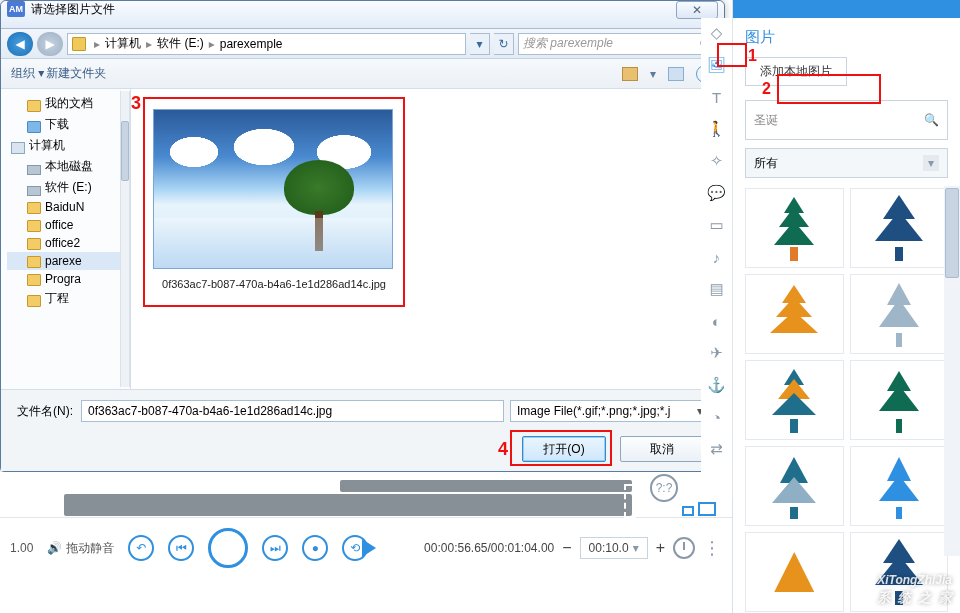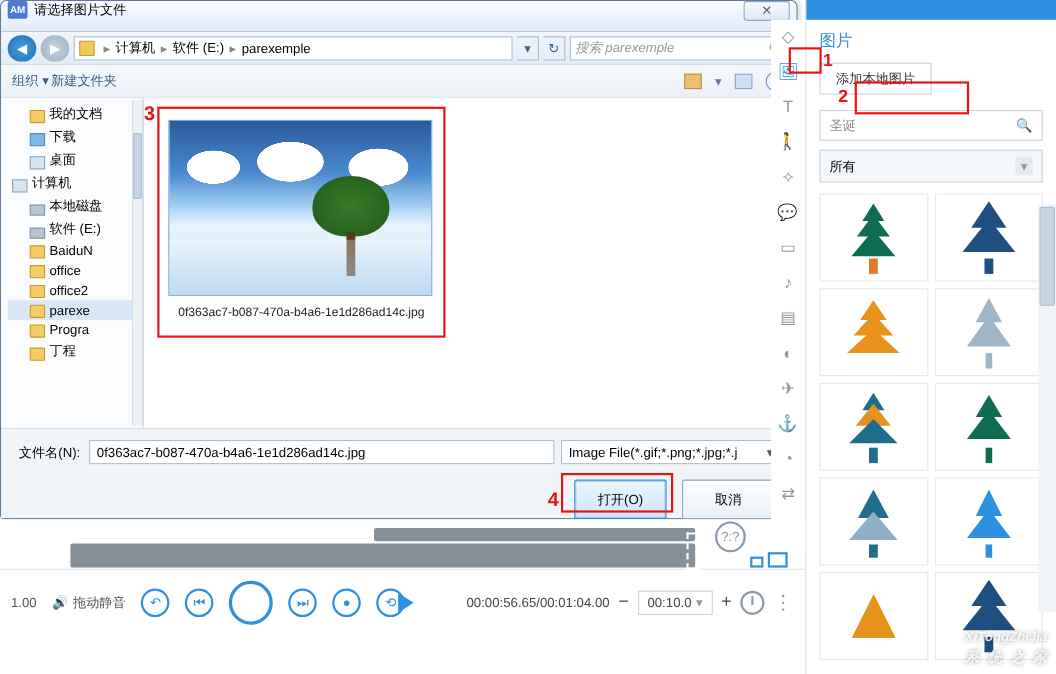--- a/index.html
+++ b/index.html
@@ -50,39 +50,39 @@
 .fname{position:absolute;left:20px;top:188px;width:246px;text-align:center;font-size:11px;color:#222;line-height:14px}
 
 .bottom{height:82px;background:#f2f5f8;border-top:1px solid #d4dde8;padding:10px 14px}
 .row1{display:flex;align-items:center;gap:6px}
 .row1 .lbl{width:60px;text-align:center}
 .row1 input{flex:1;height:22px;border:1px solid #a9bdd3;padding:0 6px;background:#fff}
 .row1 .combo{width:200px;height:22px;border:1px solid #a9bdd3;background:#fff;display:flex;align-items:center;padding:0 6px}
 .row1 .combo .dd{margin-left:auto;color:#555}
 .row2{display:flex;align-items:center;gap:14px;margin-top:14px;padding-right:6px}
 .row2 .m4{color:#e11;font-size:18px;font-weight:bold;margin-left:auto}
-.btn{width:84px;height:36px;border:1px solid #8fa6c1;background:linear-gradient(#fdfefe,#eaf0f7);display:flex;align-items:center;justify-content:center;border-radius:2px}
+.btn{width:84px;height:26px;border:1px solid #8fa6c1;background:linear-gradient(#fdfefe,#eaf0f7);display:flex;align-items:center;justify-content:center;border-radius:2px}
 .btn.primary{border:1px solid #2e8bd6;background:linear-gradient(#eaf5fe,#cfe7fb);box-shadow:inset 0 0 0 1px #9cccf0}
 .red-boxB{position:absolute;left:510px;top:430px;width:102px;height:36px;border:2px solid #e11}
 
 
 .rpanel{position:absolute;right:0;top:0;width:228px;height:613px;border-left:1px solid #d8e0ea;background:#fff}
 .rpanel-top{height:18px;background:#2f8fe0}
 .toolcol{position:absolute;left:-32px;top:18px;width:32px;height:480px;background:#fff;border-right:1px solid #e0e6ec;display:flex;flex-direction:column;align-items:center;padding-top:6px;gap:14px;color:#8a98a8}
 .toolcol .ic{width:18px;height:18px;display:flex;align-items:center;justify-content:center;font-size:15px}
 .toolcol .ic.sel{color:#2f8fe0}
 .red-box1{position:absolute;right:213px;top:43px;width:30px;height:24px;border:2px solid #e11}
 .m1{position:absolute;right:203px;top:47px;color:#e11;font-size:16px;font-weight:bold}
 
 .rinner{padding:10px 12px}
 .rtitle{color:#2f8fe0;font-size:15px;margin-bottom:10px}
 .addbtn{display:inline-block;border:1px solid #c9d4df;padding:5px 14px;color:#333}
 .red-box2{position:absolute;left:777px;top:74px;width:104px;height:30px;border:2px solid #e11}
 .m2{position:absolute;left:762px;top:80px;color:#e11;font-size:16px;font-weight:bold}
-.sinput{margin-top:14px;height:28px;border:1px solid #c9d4df;display:flex;align-items:center;padding:0 8px;color:#888}
+.sinput{margin-top:14px;height:40px;border:1px solid #c9d4df;display:flex;align-items:center;padding:0 8px;color:#888}
 .sinput .q{margin-left:auto;color:#b0bcc8}
 .filter{margin-top:8px;height:30px;border:1px solid #c9d4df;background:#f4f7fa;display:flex;align-items:center;padding:0 8px}
 .filter .dd{margin-left:auto;width:16px;height:16px;background:#e4eaf0;display:flex;align-items:center;justify-content:center;color:#8a98a8}
 
 .grid{margin-top:10px;display:grid;grid-template-columns:1fr 1fr;gap:6px}
 .cell{height:80px;border:1px solid #e4e9ef;display:flex;align-items:center;justify-content:center;position:relative;overflow:hidden}
 .tree-sil{position:relative;width:50px;height:66px}
 .tri{position:absolute;left:50%;transform:translateX(-50%);width:0;height:0;border-style:solid}
 .t1 .tri.a{top:2px;border-width:0 10px 16px;border-color:transparent transparent #0f6b52}
 .t1 .tri.b{top:12px;border-width:0 15px 20px;border-color:transparent transparent #0f6b52}
@@ -197,24 +197,20 @@
   <div class="body">
     <div class="tree" id="tree">
         <div class="tr-item" style="padding-left: 20px;">
           <span class="fld"></span>
           <span>我的文档</span>
         </div>
         <div class="tr-item" style="padding-left: 20px;">
           <span class="fld blue"></span>
           <span>下载</span>
         </div>
-        <div class="tr-item" style="padding-left: 20px;">
-          <span class="pc"></span>
-          <span>桌面</span>
-        </div>
         <div class="tr-item" style="padding-left: 4px;">
           <span class="pc"></span>
           <span>计算机</span>
         </div>
         <div class="tr-item" style="padding-left: 20px;">
           <span class="hd"></span>
           <span>本地磁盘</span>
         </div>
         <div class="tr-item" style="padding-left: 20px;">
           <span class="hd"></span>

